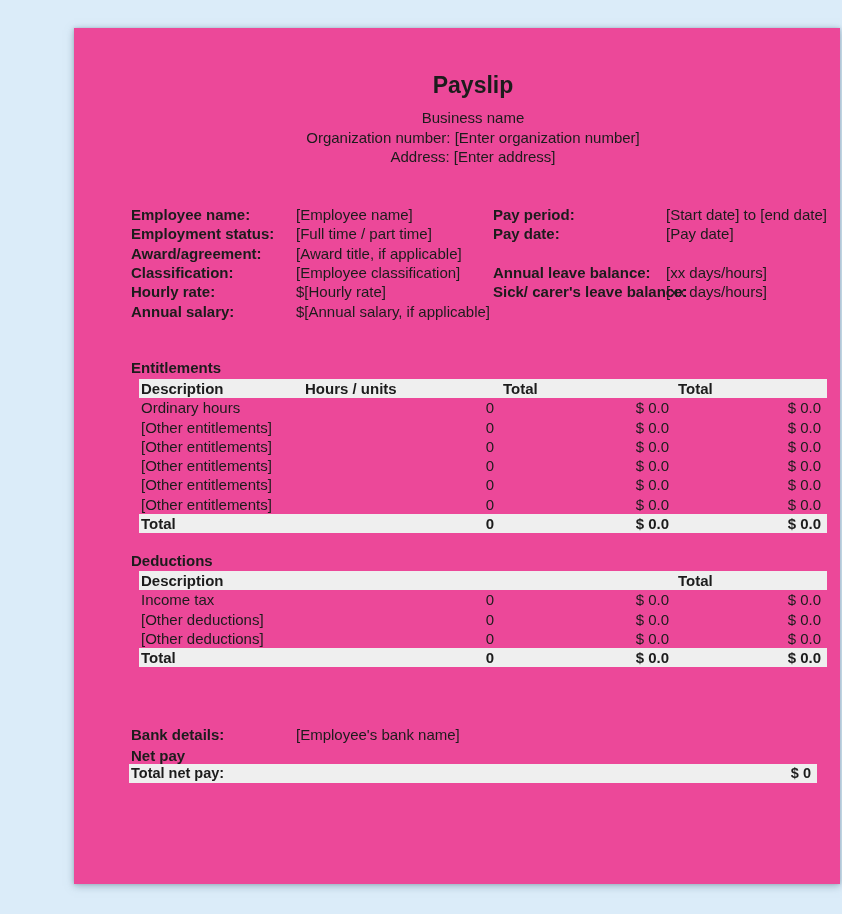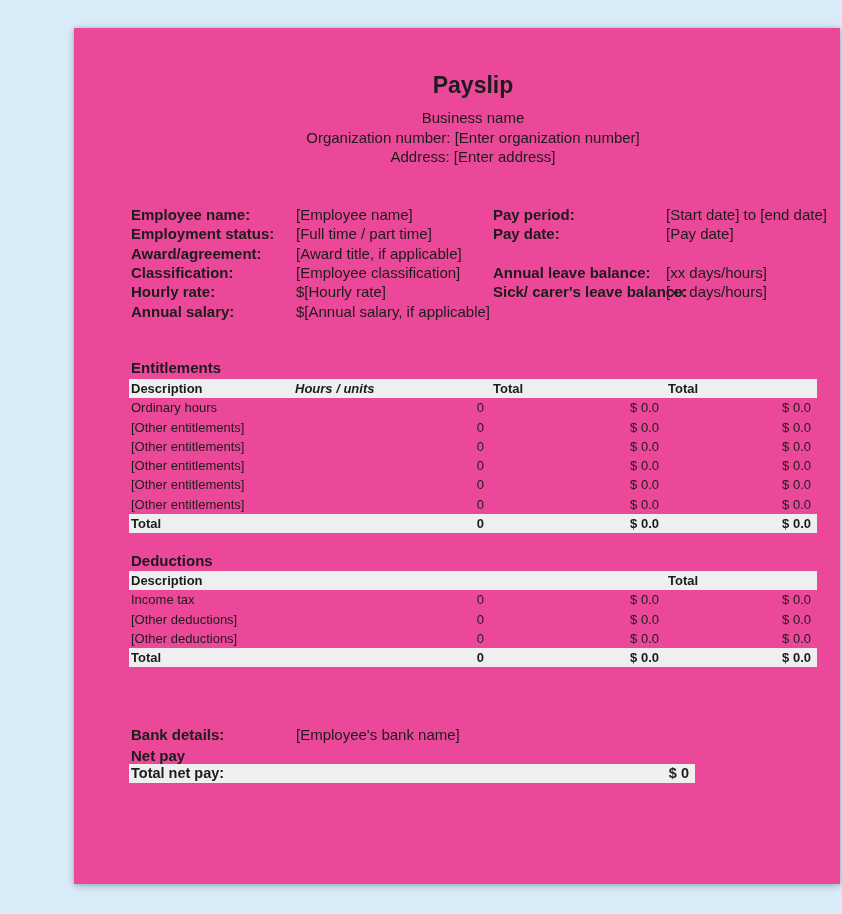--- a/index.html
+++ b/index.html
@@ -39,45 +39,45 @@
   .d-label.rgt { left: 364px; }
   .d-value.rgt { left: 537px; }
 
   
   .section-title {
     position: absolute; left: 57px; font-size: 15px; font-weight: 700; line-height: 19px;
   }
 
   
   table.pay-table {
-    position: absolute; left: 55px; width: 688px;
+    position: absolute; left: 65px; width: 688px;
     border-collapse: collapse; table-layout: fixed;
-    font-size: 13px;
+    font-size: 15px;
   }
   table.pay-table tr { height: 19.3px; }
   table.pay-table th, table.pay-table td {
     padding: 0; vertical-align: middle; font-weight: 400;
     white-space: nowrap; overflow: hidden; line-height: 19.3px;
   }
   table.pay-table th { font-weight: 700; text-align: left; }
   tr.band th, tr.band td { background: #efefef; }
   tr.total-row td { font-weight: 700; }
   .col-desc  { padding-left: 2px !important; }
-  th.col-hours { padding-left: 1px !important; font-style: italic; }
+  th.col-hours { padding-left: 1px !important; }
   th.col-rate, th.col-total { padding-left: 4px !important; }
   td.col-hours { text-align: right; padding-right: 5px !important; }
   td.col-rate  { text-align: right; padding-right: 5px !important; }
   td.col-total { text-align: right; padding-right: 6px !important; }
 
   
   .netpay-row { position: absolute; left: 55px; width: 688px; height: 19.3px; }
   .np-label { position: absolute; left: 2px; font-size: 15px; line-height: 19.3px; white-space: nowrap; font-weight: bold; }
   .np-value { position: absolute; left: 167px; font-size: 15px; line-height: 19.3px; white-space: nowrap; }
   .netpay-total {
-    position: absolute; left: 55px; width: 566px; height: 19.3px;
+    position: absolute; left: 55px; width: 688px; height: 19.3px;
     background: #efefef; font-weight: 700; font-size: 14.5px; line-height: 19.3px; text-align: center;
   }
   .netpay-total .tl { position: absolute; left: 2px; }
   .netpay-total .tv { position: absolute; right: 6px; }
 </style>
 </head>
 <body>
 
 <div class="page">
 

